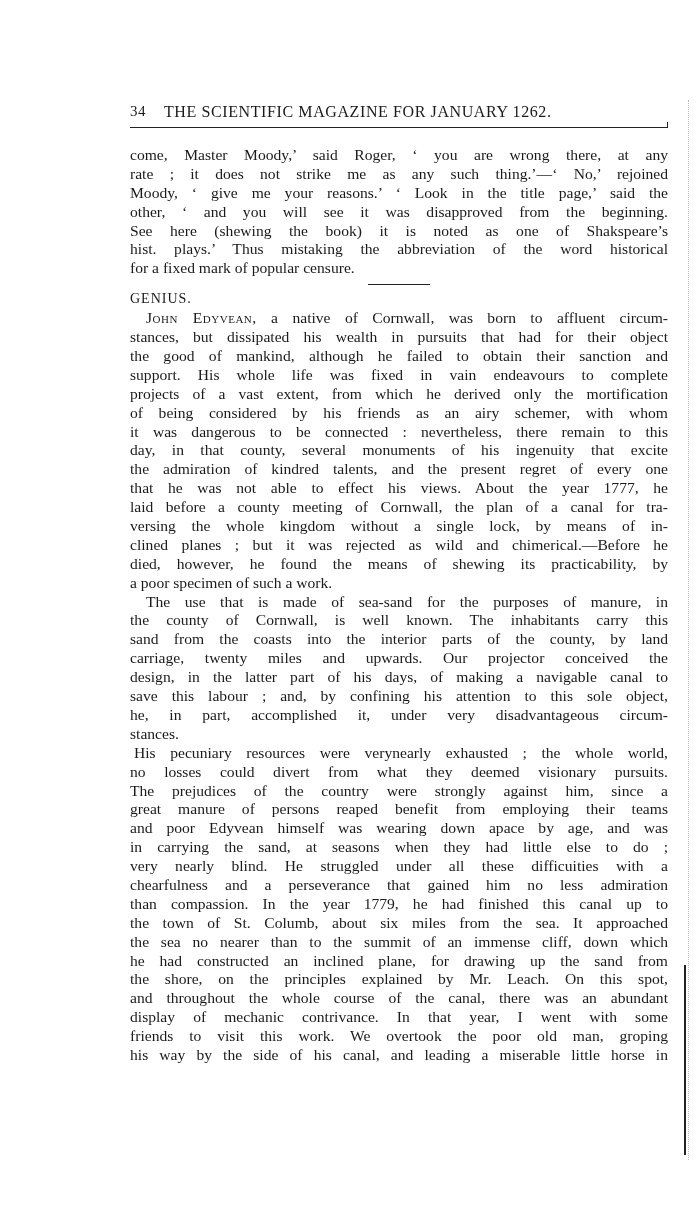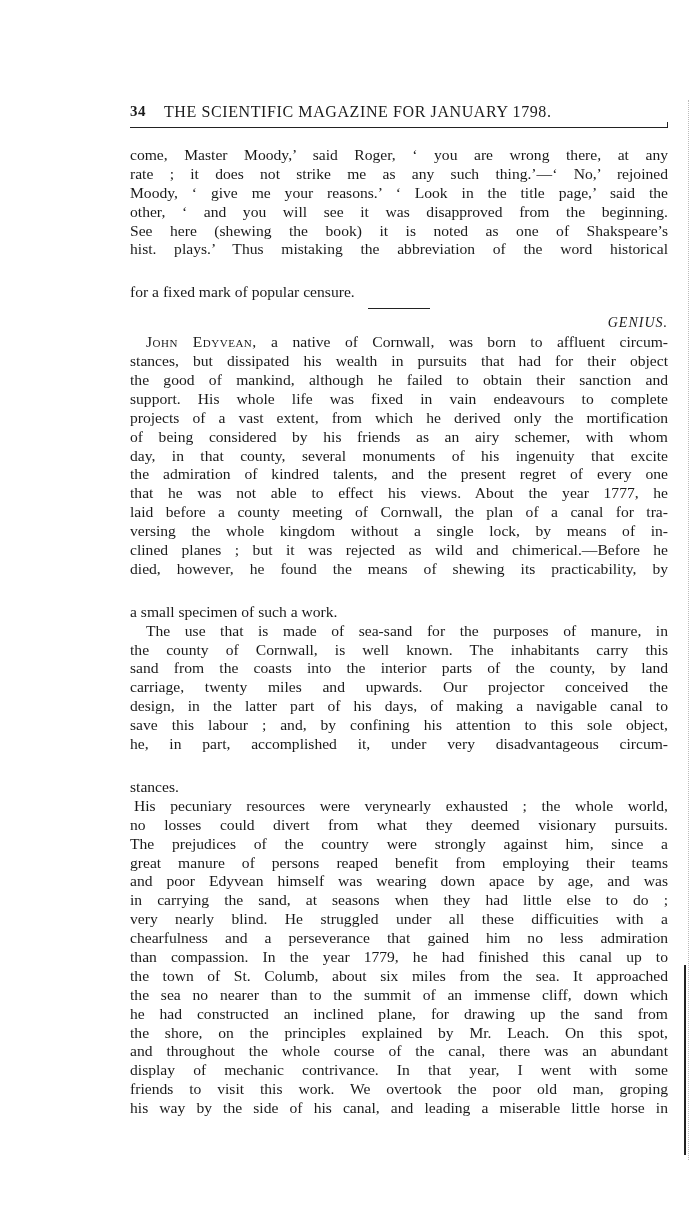--- a/index.html
+++ b/index.html
@@ -25,21 +25,21 @@
       position: relative;
       height: 26px;
       font-size: 16px;
       letter-spacing: 0.6px;
       white-space: nowrap;
     }
     .page-number {
       position: absolute;
       left: 0;
       top: 3px;
-      font-weight: bold;
+      font-weight: normal;
       font-size: 15px;
     }
     .header-title {
       position: absolute;
       left: 34px;
       top: 3px;
     }
     .header-rule {
       position: absolute;
       left: 0;
@@ -68,39 +68,37 @@
     }
     .line {
       display: block;
       text-align: justify;
       text-align-last: justify;
       white-space: nowrap;
       height: 18.9px;
     }
     .line.last {
       text-align-last: left;
-      margin-top: 24px;
     }
     .line.indent {
       padding-left: 16px;
     }
     .line.in-small {
       padding-left: 4px;
     }
     .section-rule {
       display: block;
       width: 62px;
       margin: 6px auto 4px auto;
       border-top: 1.5px solid #222;
       height: 0;
     }
     .section-title {
       display: block;
-      text-align: right;
-      font-style: italic;
+      text-align: left;
       font-size: 14px;
       letter-spacing: 1px;
       height: 20px;
       line-height: 20px;
     }
     .sc {
       font-variant: small-caps;
       letter-spacing: 0.5px;
     }
     .binding-edge {
@@ -122,21 +120,21 @@
   </style>
 </head>
 <body>
 
 <div class="binding-edge"></div>
 <div class="binding-edge-dark"></div>
 
 <div class="page">
   <div class="running-head">
     <span class="page-number">34</span>
-    <span class="header-title">THE SCIENTIFIC MAGAZINE FOR JANUARY 1798.</span>
+    <span class="header-title">THE SCIENTIFIC MAGAZINE FOR JANUARY 1262.</span>
     <div class="header-rule"></div>
   </div>
 
   <div class="body-text">
 
     <div>
       <span class="line">come, Master Moody,’ said Roger, ‘ you are wrong there, at any</span>
       <span class="line">rate ; it does not strike me as any such thing.’—‘ No,’ rejoined</span>
       <span class="line">Moody, ‘ give me your reasons.’ ‘ Look in the title page,’ said the</span>
       <span class="line">other, ‘ and you will see it was disapproved from the beginning.</span>
@@ -148,28 +146,29 @@
     <span class="section-rule"></span>
     <span class="section-title">GENIUS.</span>
 
     <div>
       <span class="line indent"><span class="sc">John Edyvean,</span> <span>a native of Cornwall, was born to affluent circum-</span></span>
       <span class="line">stances, but dissipated his wealth in pursuits that had for their object</span>
       <span class="line">the good of mankind, although he failed to obtain their sanction and</span>
       <span class="line">support. His whole life was fixed in vain endeavours to complete</span>
       <span class="line">projects of a vast extent, from which he derived only the mortification</span>
       <span class="line">of being considered by his friends as an airy schemer, with whom</span>
+      <span class="line">it was dangerous to be connected : nevertheless, there remain to this</span>
       <span class="line">day, in that county, several monuments of his ingenuity that excite</span>
       <span class="line">the admiration of kindred talents, and the present regret of every one</span>
       <span class="line">that he was not able to effect his views. About the year 1777, he</span>
       <span class="line">laid before a county meeting of Cornwall, the plan of a canal for tra-</span>
       <span class="line">versing the whole kingdom without a single lock, by means of in-</span>
       <span class="line">clined planes ; but it was rejected as wild and chimerical.—Before he</span>
       <span class="line">died, however, he found the means of shewing its practicability, by</span>
-      <span class="line last">a small specimen of such a work.</span>
+      <span class="line last">a poor specimen of such a work.</span>
     </div>
 
     <div>
       <span class="line indent">The use that is made of sea-sand for the purposes of manure, in</span>
       <span class="line">the county of Cornwall, is well known. The inhabitants carry this</span>
       <span class="line">sand from the coasts into the interior parts of the county, by land</span>
       <span class="line">carriage, twenty miles and upwards. Our projector conceived the</span>
       <span class="line">design, in the latter part of his days, of making a navigable canal to</span>
       <span class="line">save this labour ; and, by confining his attention to this sole object,</span>
       <span class="line">he, in part, accomplished it, under very disadvantageous circum-</span>

